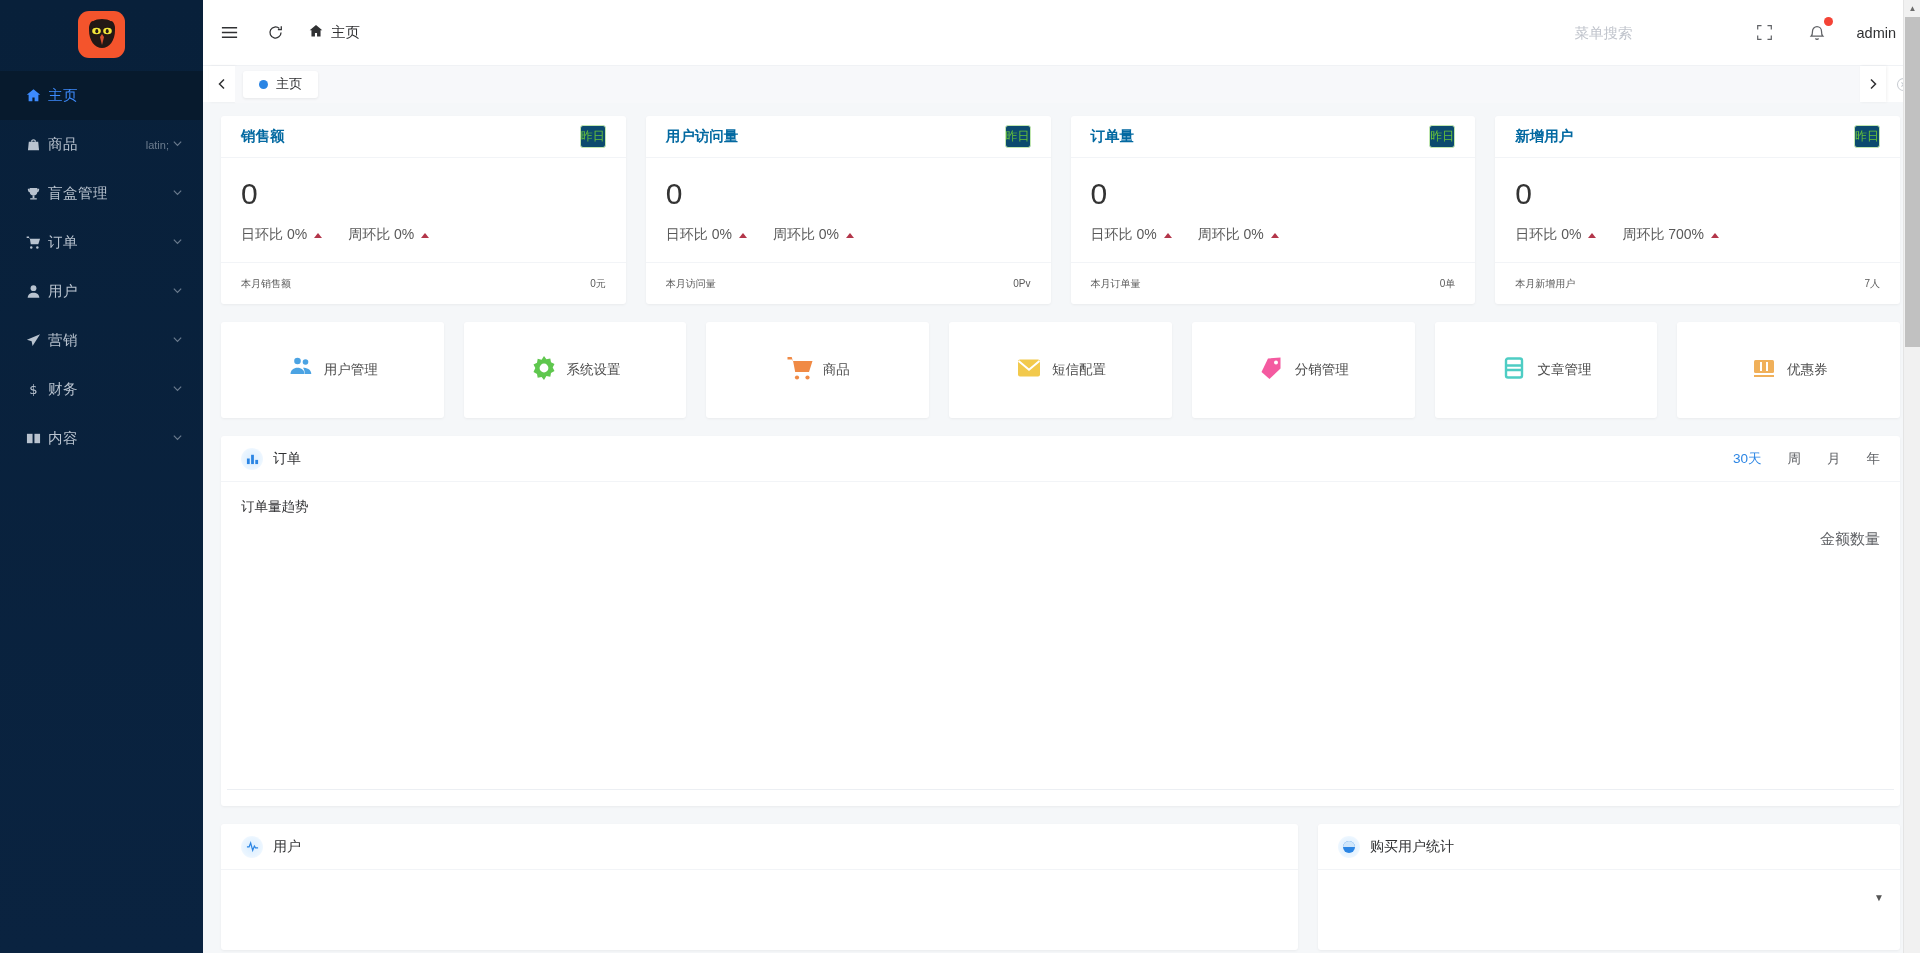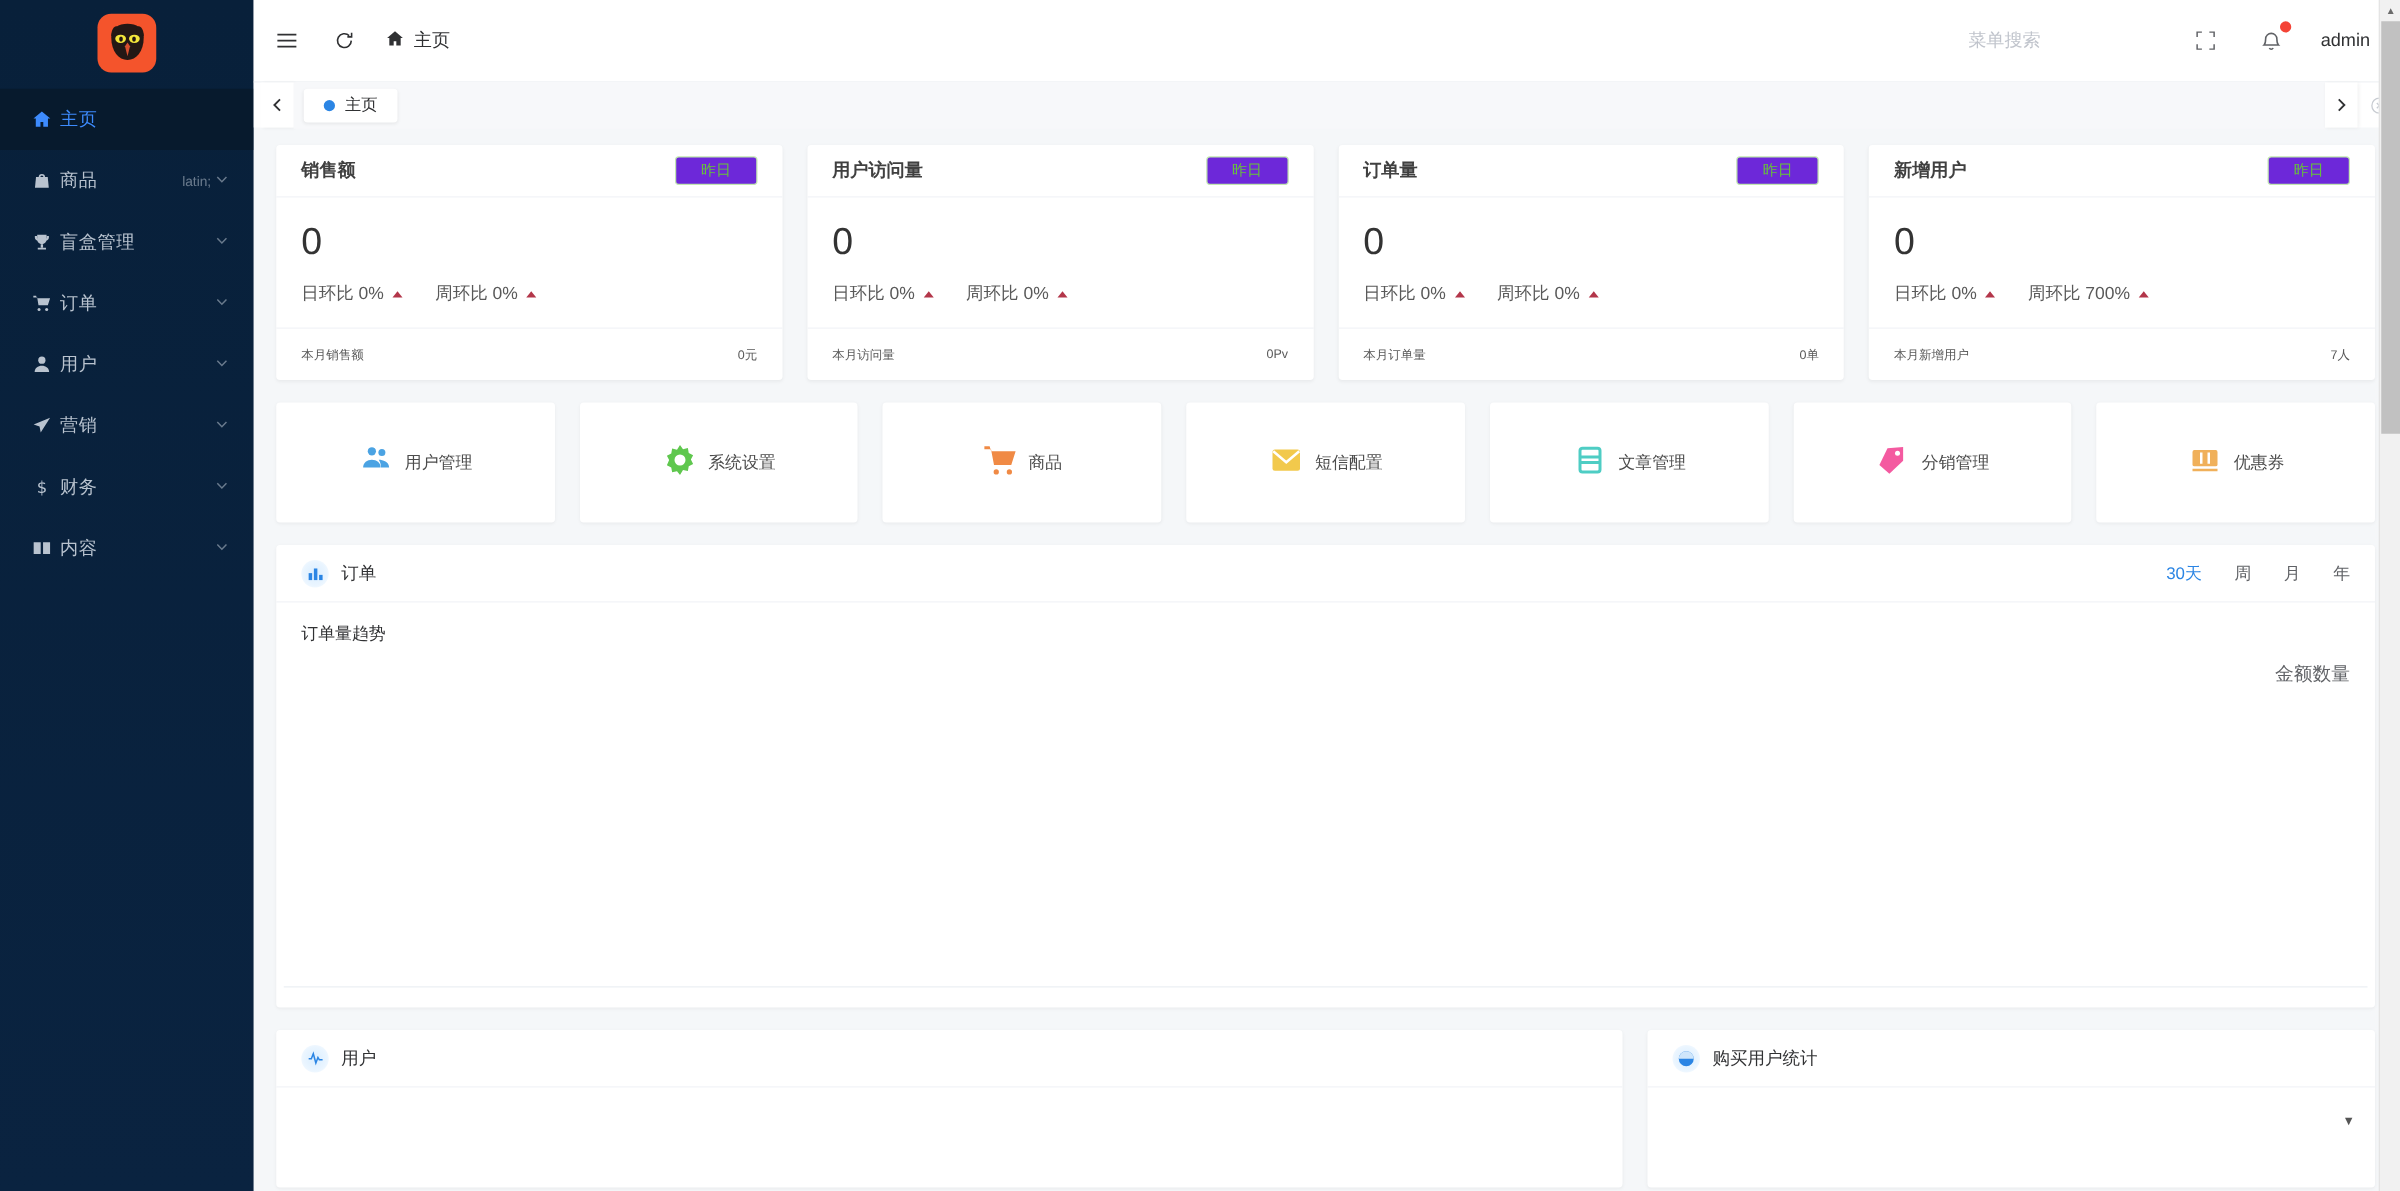--- a/index.html
+++ b/index.html
@@ -90,24 +90,24 @@
 
   .cards-row { display: flex; gap: 20px; }
   .stat-card {
     flex: 1; background: #fff; border-radius: 3px;
     box-shadow: 0 1px 3px rgba(0,0,0,.05);
   }
   .stat-head {
     height: 42px; display: flex; align-items: center; justify-content: space-between;
     padding: 0 20px; border-bottom: 1px solid #f2f4f7;
   }
-  .stat-title { font-size: 14.5px; color: #404040; font-weight: bold; }
+  .stat-title { font-size: 14.5px; color: #0369a1; font-weight: bold; }
   .badge {
     font-size: 12px; color: #67c23a; border: 1px solid #c2e7b0;
-    background: #6d28d9; padding: 2px 20px; border-radius: 3px;
+    background: #0c4a6e; padding: 2px 0; border-radius: 3px;
   }
   .stat-body { padding: 18px 20px 0 20px; }
   .stat-value { font-size: 30px; color: #333; line-height: 1.2; font-weight: 300; }
   .stat-compare { display: flex; gap: 26px; margin-top: 14px; padding-bottom: 18px; }
   .cmp { display: flex; align-items: center; gap: 7px; font-size: 14px; color: #595959; }
   .caret-up {
     width: 0; height: 0; border-left: 4px solid transparent; border-right: 4px solid transparent;
     border-bottom: 5px solid #b3364a;
   }
   .stat-foot {
@@ -520,36 +520,36 @@
             <svg width="28" height="28" viewBox="0 0 28 28">
               <rect x="3" y="5.5" width="22" height="17" rx="2" fill="#f2c94c"></rect>
               <path d="M3.6 7 14 15.8 24.4 7" fill="none" stroke="#fff" stroke-width="2"></path>
             </svg>
           </span>
           <span class="qlbl">短信配置</span>
         </div>
 
         <div class="quick">
           <span>
+            <svg width="28" height="28" viewBox="0 0 28 28" fill="#f45aa0">
+              <path d="M22.5 3.5 10 4.5 3.5 18l8 7 11-10.5z"></path>
+              <circle cx="18" cy="8.5" r="2" fill="#fff"></circle>
+            </svg>
+          </span>
+          <span class="qlbl">分销管理</span>
+        </div>
+
+        <div class="quick">
+          <span>
             <svg width="28" height="28" viewBox="0 0 28 28">
               <rect x="6" y="4.5" width="16" height="19" rx="2" fill="none" stroke="#4ecdc4" stroke-width="2.4"></rect>
               <path d="M6 11.5h16M6 16h16" stroke="#4ecdc4" stroke-width="2.4"></path>
             </svg>
           </span>
           <span class="qlbl">文章管理</span>
-        </div>
-
-        <div class="quick">
-          <span>
-            <svg width="28" height="28" viewBox="0 0 28 28" fill="#f45aa0">
-              <path d="M22.5 3.5 10 4.5 3.5 18l8 7 11-10.5z"></path>
-              <circle cx="18" cy="8.5" r="2" fill="#fff"></circle>
-            </svg>
-          </span>
-          <span class="qlbl">分销管理</span>
         </div>
 
         <div class="quick">
           <span>
             <svg width="28" height="28" viewBox="0 0 28 28">
               <rect x="4" y="6" width="20" height="13" rx="1.5" fill="#f0b05a"></rect>
               <path d="M11 8v9M17 8v9" stroke="#fff" stroke-width="2"></path>
               <path d="M4 22h20" stroke="#f0b05a" stroke-width="2"></path>
             </svg>
           </span>

